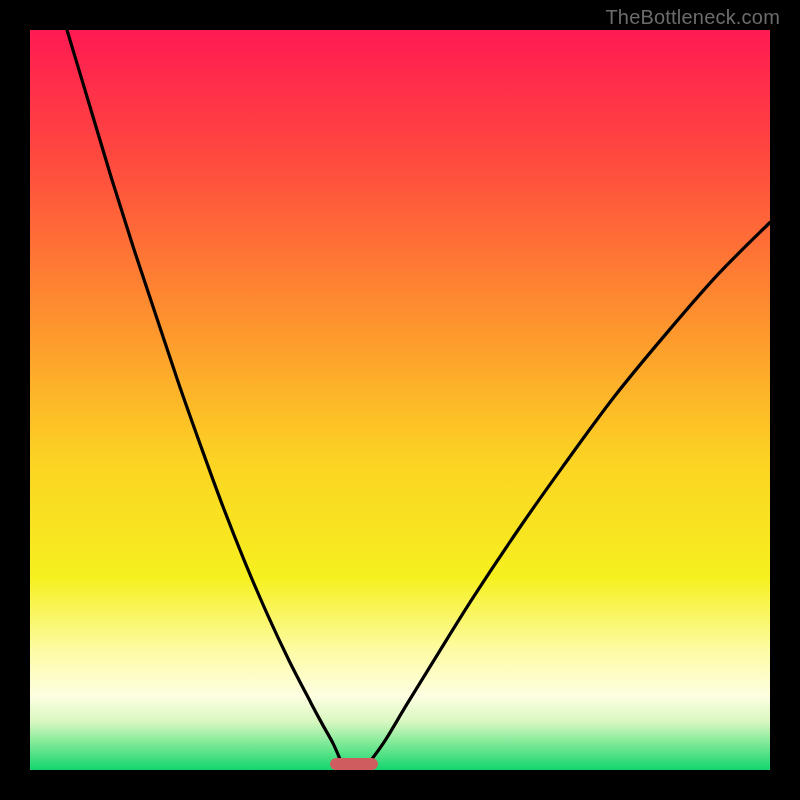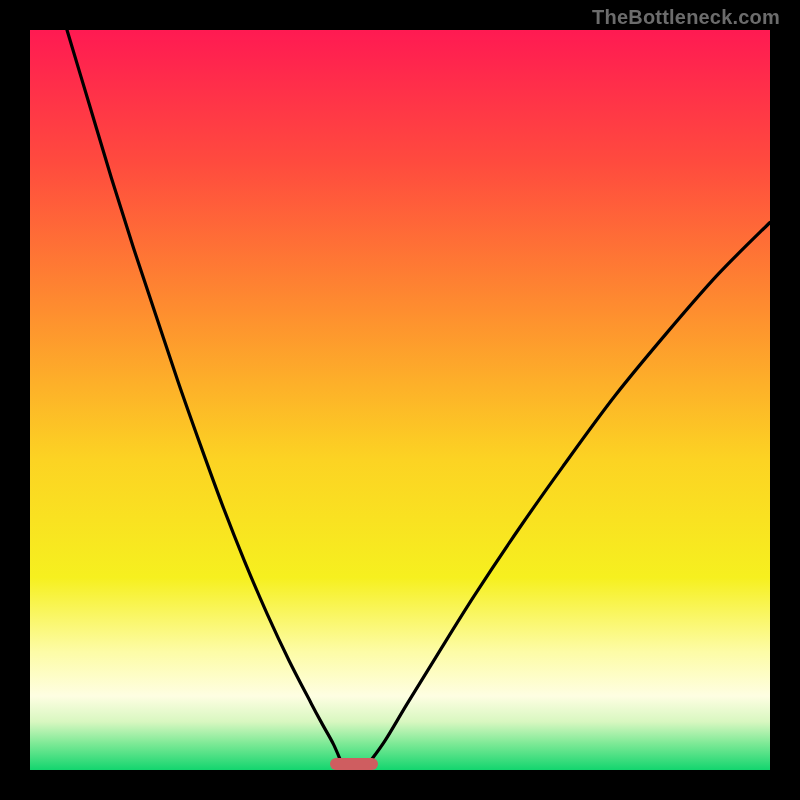--- a/index.html
+++ b/index.html
@@ -34,21 +34,21 @@
     height: 100%;
     pointer-events: none;
   }
   .watermark {
     position: absolute;
     top: 6px;
     right: 20px;
     color: #6c6c6c;
     font-size: 20px;
     letter-spacing: 0.2px;
-    font-weight: 700;
+    font-weight: 400;
   }
   .marker {
     position: absolute;
     background: #cf5d60;
     border-radius: 6px;
     height: 12px;
   }
 </style>
 </head>
 <body>

